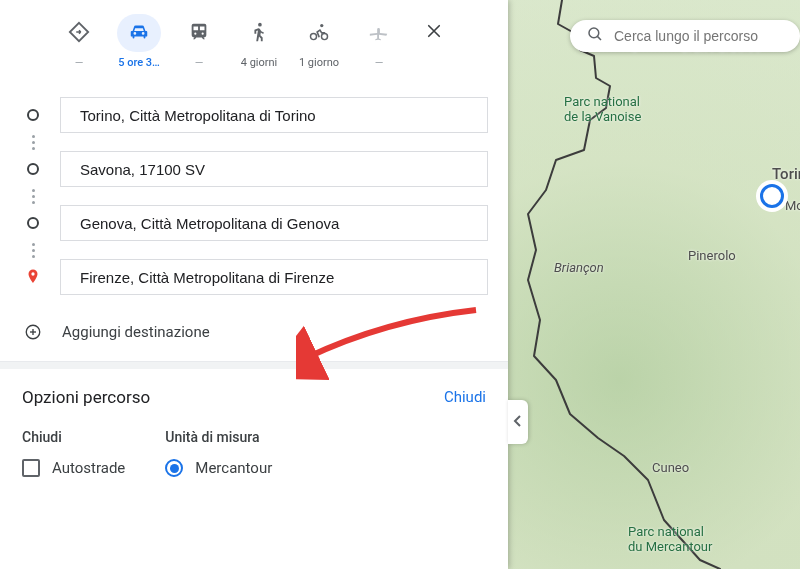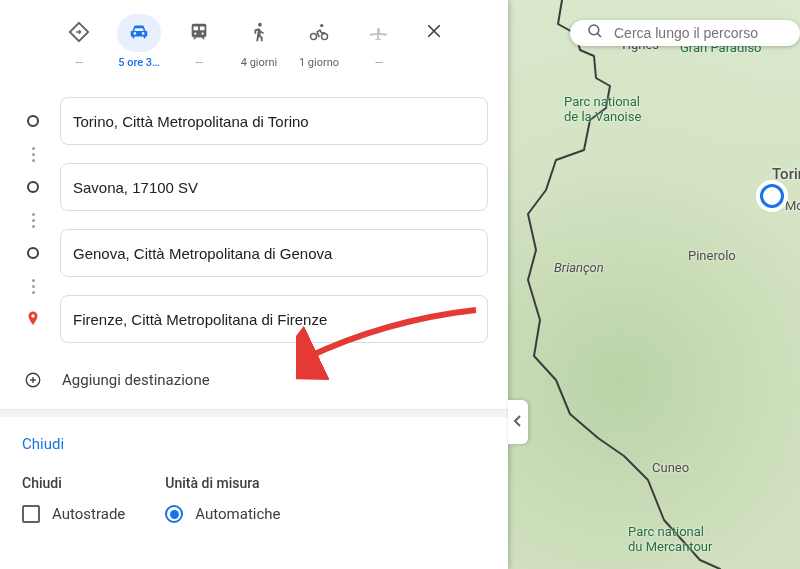--- a/index.html
+++ b/index.html
@@ -44,21 +44,21 @@
     position: absolute;
     stroke: #3c3c3c; stroke-width: 2; fill: none;
     stroke-linejoin: round; stroke-linecap: round;
   }
   .search-pill {
     position: absolute;
     left: 570px; top: 20px;
     display: flex; align-items: center;
     background: #fff;
     border-radius: 22px;
-    height: 26px;
+    height: 32px;
     padding: 0 16px;
     box-shadow: 0 1px 4px rgba(0,0,0,0.25);
     gap: 10px;
     min-width: 220px;
   }
   .search-pill input {
     border: none; outline: none;
     font-size: 14px; color: #3c4043;
     width: 100%;
   }
@@ -108,24 +108,24 @@
   .wp-marker {
     width: 18px; height: 18px; display: flex; align-items: center; justify-content: center;
     flex-shrink: 0;
   }
   .wp-circle {
     width: 12px; height: 12px; border: 2px solid #3c4043; border-radius: 50%;
   }
   .wp-pin svg { width: 18px; height: 18px; fill: #ea4335; }
   .wp-input {
     flex: 1;
-    height: 48px;
+    height: 36px;
     border: 1px solid #dadce0;
-    border-radius: 8px;
-    padding: 0 12px;
+    border-radius: 0;
+    padding: 0 19px;
     font-size: 15px;
     color: #202124;
     outline: none;
   }
   .wp-dots {
     height: 18px;
     width: 18px;
     display: flex; flex-direction: column; align-items: center; justify-content: center;
     gap: 3px;
     margin-left: 0;
@@ -343,37 +343,38 @@
           <line x1="8" y1="12" x2="16" y2="12"></line>
         </svg>
     </span>
     <span>Aggiungi destinazione</span>
   </div>
 
   <div class="divider"></div>
 
   <div class="options">
     <div class="options-head">
+      <h3>Opzioni percorso</h3>
       <span class="close-link">Chiudi</span>
     </div>
     <div class="opt-cols">
       <div class="opt-col">
         <h4>Chiudi</h4>
         <label class="opt-item">
           <span class="checkbox"></span>
           <span>Autostrade</span>
         </label>
       </div>
       <div class="opt-col">
         <h4>Unità di misura</h4>
         <label class="opt-item">
           <span class="radio">
               <span class="dot"></span>
             </span>
-          <span>Automatiche</span>
+          <span>Mercantour</span>
         </label>
       </div>
     </div>
   </div>
 </div>
 
 <div class="collapse-tab">
   <span>
     <svg width="10" height="14" viewBox="0 0 10 14">
         <path d="M7 2L2 7l5 5" fill="none" stroke="#5f6368" stroke-width="2"></path>

